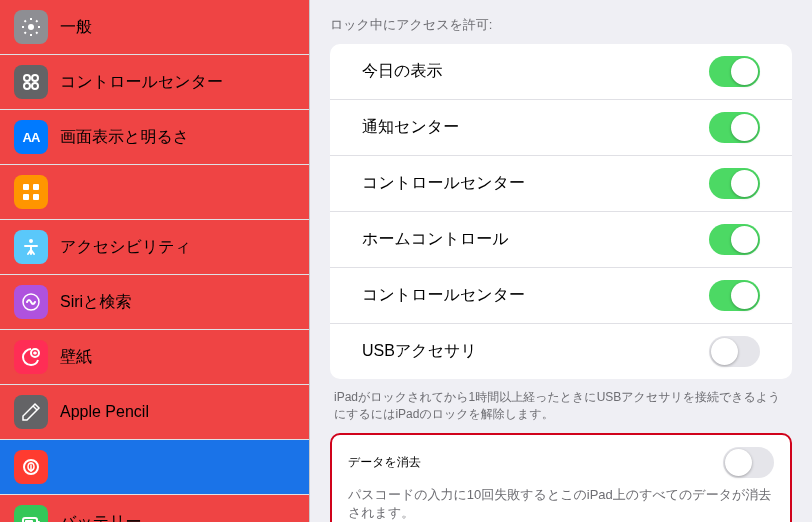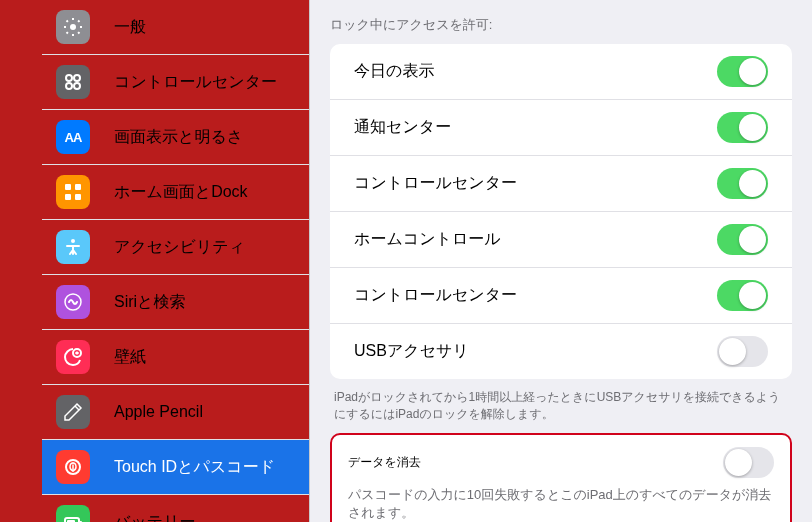--- a/index.html
+++ b/index.html
@@ -9,25 +9,24 @@
       font-family: -apple-system, "Helvetica Neue", Arial, sans-serif;
       background: #efeff4;
       overflow: hidden;
       display: flex;
     }
 
     
     .sidebar {
       width: 310px;
       min-width: 310px;
-      background: #b91c1c;
+      background: #ef4444;
       border-right: 1px solid #c8c8cc;
       overflow-y: auto;
       height: 522px;
-      padding-left: 42px;
     }
 
     .sidebar-item {
       display: flex;
       align-items: center;
       padding: 10px 14px;
       border-bottom: 1px solid #e0e0e5;
       cursor: pointer;
       min-height: 50px;
     }
@@ -40,21 +39,21 @@
       color: #fff;
     }
 
     .sidebar-icon {
       width: 34px;
       height: 34px;
       border-radius: 8px;
       display: flex;
       align-items: center;
       justify-content: center;
-      margin-right: 24px;
+      margin-right: 12px;
       flex-shrink: 0;
       font-size: 18px;
       color: #fff;
     }
 
     .sidebar-item-label {
       font-size: 16px;
       color: #000;
     }
 
@@ -77,21 +76,21 @@
       background: #fff;
       border-radius: 10px;
       margin-bottom: 10px;
       overflow: hidden;
     }
 
     .card-row {
       display: flex;
       align-items: center;
       justify-content: space-between;
-      padding: 12px 24px;
+      padding: 12px 32px;
       border-bottom: 1px solid #e0e0e5;
       min-height: 48px;
     }
 
     .card-row:last-child {
       border-bottom: none;
     }
 
     .card-row-label {
       font-size: 16px;
@@ -207,21 +206,20 @@
     </div>
     <div class="sidebar-item">
       <div class="sidebar-icon bg-grid">
         <svg width="20" height="20" viewBox="0 0 20 20">
           <rect x="2" y="2" width="6" height="6" rx="1" fill="white"></rect>
           <rect x="12" y="2" width="6" height="6" rx="1" fill="white"></rect>
           <rect x="2" y="12" width="6" height="6" rx="1" fill="white"></rect>
           <rect x="12" y="12" width="6" height="6" rx="1" fill="white"></rect>
         </svg>
       </div>
-      <span class="sidebar-item-label">ホーム画面とDock</span>
     </div>
     <div class="sidebar-item">
       <div class="sidebar-icon bg-lightblue">
         <svg width="20" height="20" viewBox="0 0 20 20" fill="white">
           <circle cx="10" cy="4" r="2"></circle>
           <path d="M4 9h12M10 9v8M7 17l3-4 3 4" stroke="white" stroke-width="2" fill="none" stroke-linecap="round"></path>
         </svg>
       </div>
       <span class="sidebar-item-label">アクセシビリティ</span>
     </div>
@@ -255,21 +253,20 @@
     </div>
     <div class="sidebar-item active">
       <div class="sidebar-icon bg-touchid">
         <svg width="20" height="20" viewBox="0 0 20 20" fill="none">
           <circle cx="10" cy="10" r="7" stroke="white" stroke-width="2"></circle>
           <path d="M10 6 C8 6, 7 8, 7 10 C7 12, 8 13, 10 14" stroke="white" stroke-width="1.5" stroke-linecap="round"></path>
           <path d="M10 6 C12 6, 13 8, 13 10 C13 12, 12 13, 10 14" stroke="white" stroke-width="1.5" stroke-linecap="round"></path>
           <line x1="10" y1="8" x2="10" y2="13" stroke="white" stroke-width="1.5" stroke-linecap="round"></line>
         </svg>
       </div>
-      <span class="sidebar-item-label">Touch IDとパスコード</span>
     </div>
     <div class="sidebar-item">
       <div class="sidebar-icon bg-green">
         <svg width="20" height="20" viewBox="0 0 20 20">
           <rect x="2" y="6" width="14" height="9" rx="2" stroke="white" stroke-width="2" fill="none"></rect>
           <rect x="16" y="9" width="3" height="3" rx="1" fill="white"></rect>
           <rect x="4" y="8" width="8" height="5" rx="1" fill="white"></rect>
         </svg>
       </div>
       <span class="sidebar-item-label">バッテリー</span>

